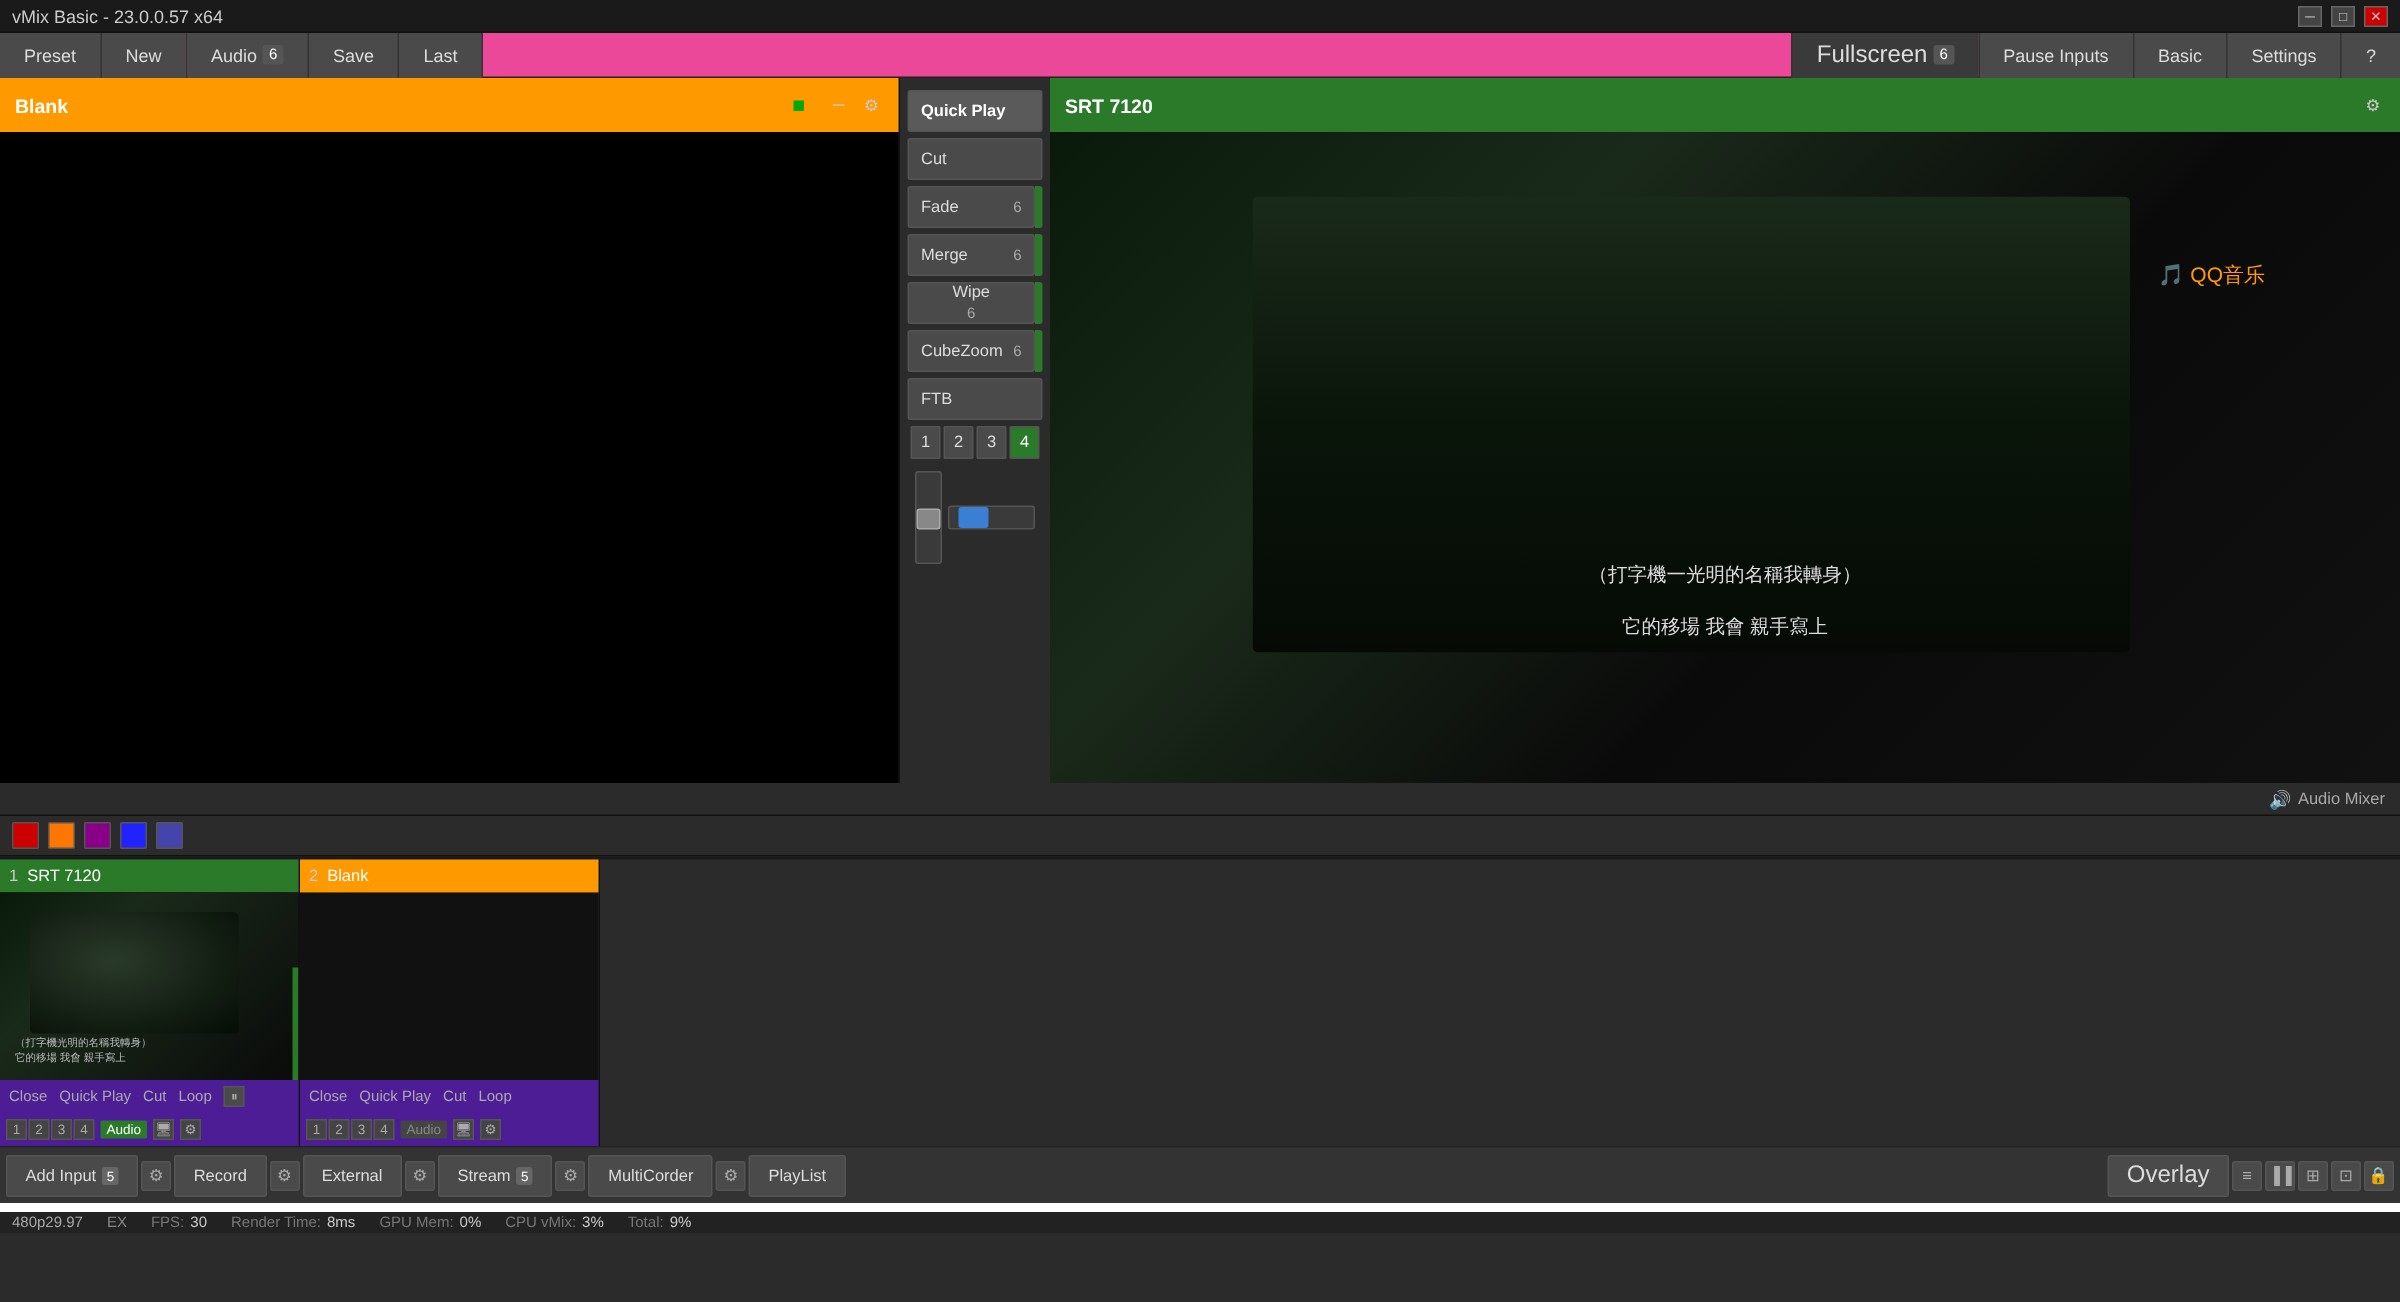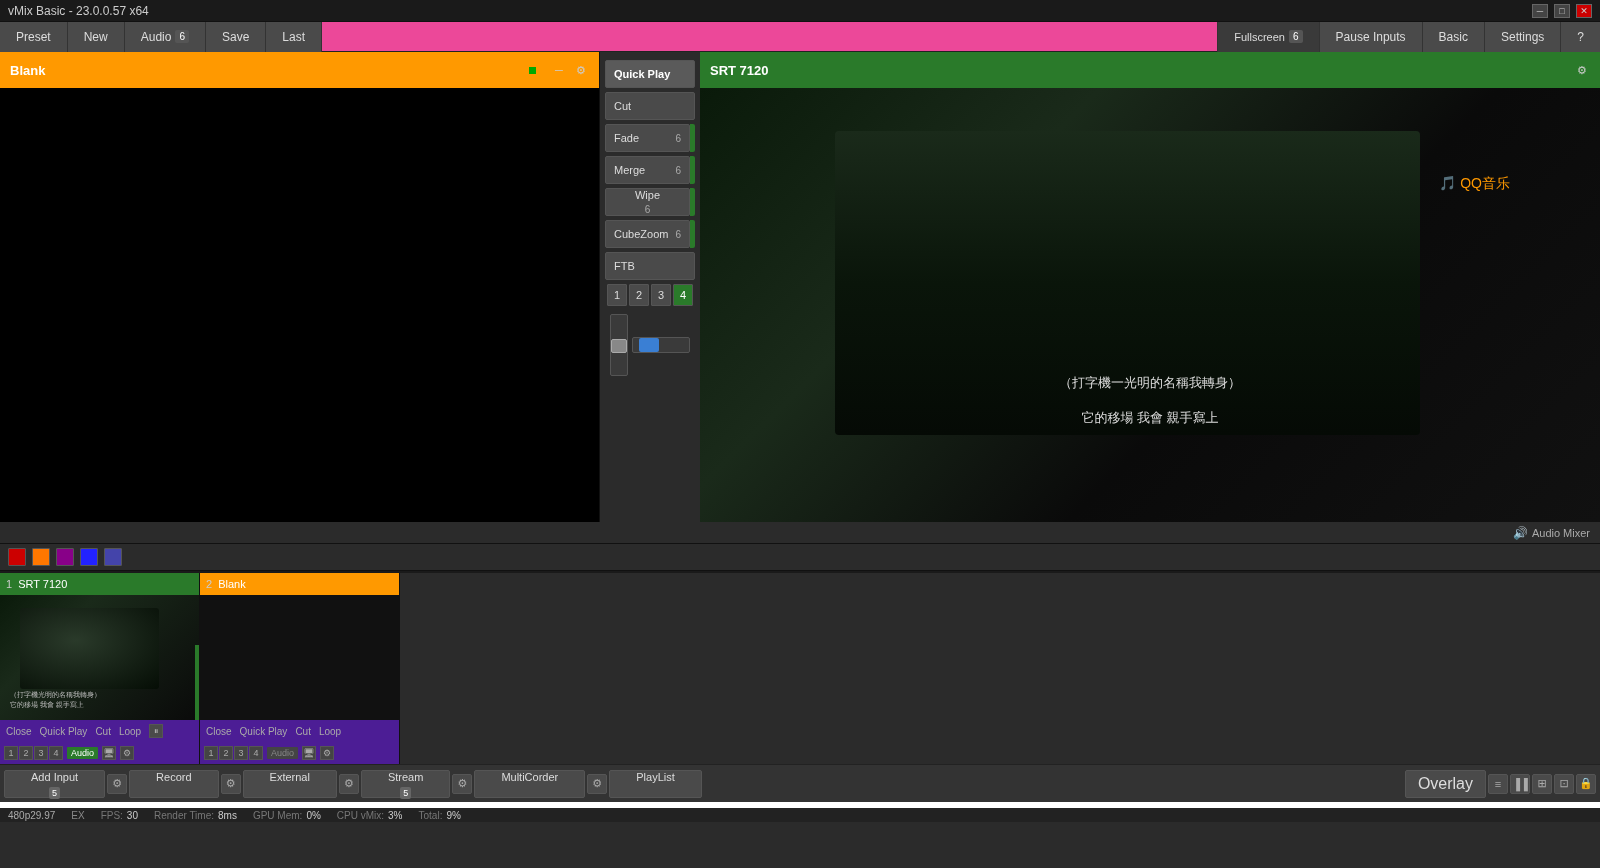--- a/index.html
+++ b/index.html
@@ -73,21 +73,21 @@
       border: none;
       border-left: 1px solid #333;
       color: #ddd;
       cursor: pointer;
       font-size: 12px;
       display: flex; align-items: center;
     }
     .menu-right-btn.fullscreen-btn {
       background: #3a3a3a;
     }
-    .fullscreen-label { color: #ddd; font-size: 11px; margin-right: 4px; }
+    .fullscreen-label { color: #ddd; font-size: 16px; margin-right: 4px; }
     .fullscreen-badge {
       background: #555;
       color: #fff;
       font-size: 10px;
       padding: 1px 4px;
       border-radius: 2px;
     }
 
     
     #main {
@@ -333,29 +333,28 @@
       height: 38px;
       background: #333;
       display: flex;
       align-items: center;
       border-top: 1px solid #222;
       gap: 2px;
       padding: 0 4px;
     }
     .bottom-btn {
       height: 28px;
-      padding: 0 26px;
+      padding: 0 12px;
       background: #4a4a4a;
       border: 1px solid #555;
       color: #ddd;
       font-size: 11px;
       cursor: pointer;
       display: flex; align-items: center; gap: 4px;
       border-radius: 2px;
-      flex-direction: column;
     }
     .bottom-btn .badge {
       background: #666;
       color: #fff;
       font-size: 9px;
       padding: 1px 3px;
       border-radius: 2px;
     }
     .bottom-btn-icon {
       width: 20px; height: 20px;

